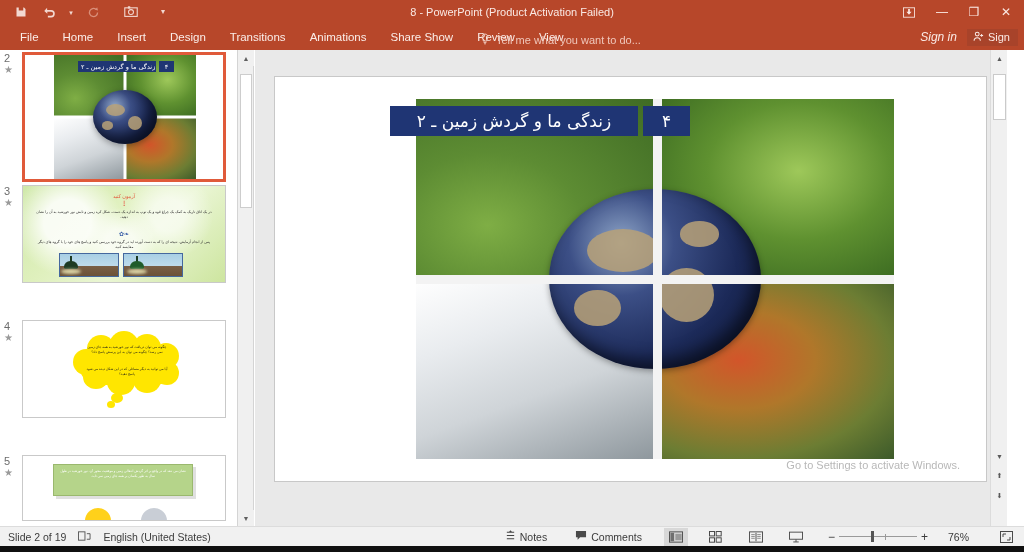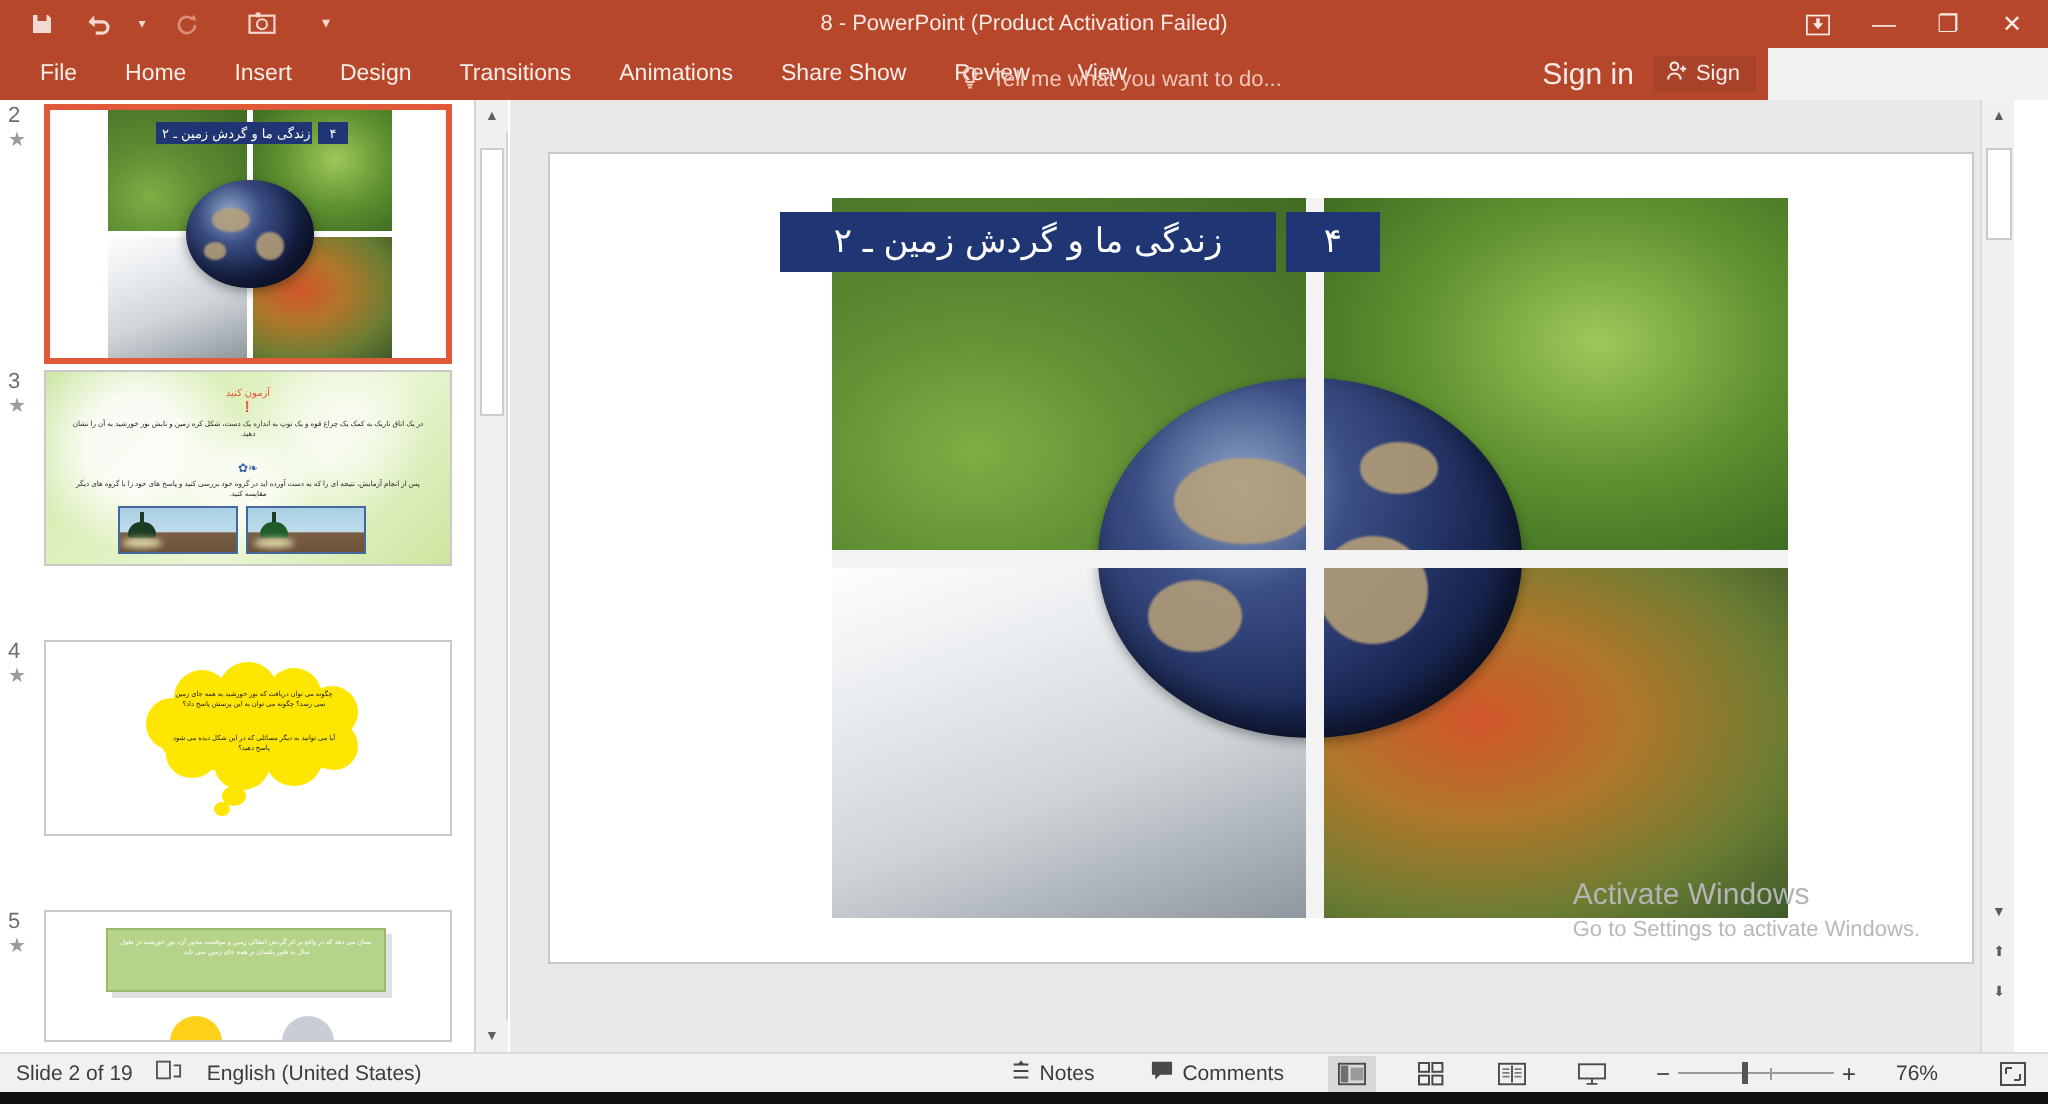--- a/index.html
+++ b/index.html
@@ -30,36 +30,36 @@
   }
   .win-ctrls { position:absolute; right:2px; top:0; height:24px; display:flex; align-items:center; }
   .win-ctrl {
     width:32px; height:24px; display:flex; align-items:center; justify-content:center;
     color:#fbeae5; font-size:12px;
   }
   .win-ctrl.ribbon-opts { width:34px; }
 
   
   .tabstrip {
-    position:absolute; left:0; top:24px; width:884px; height:26px;
+    position:absolute; left:0; top:24px; width:1024px; height:26px;
     background:#b7472a; color:#fae9e4;
   }
   .tabs { position:absolute; left:8px; top:0; height:26px; display:flex; align-items:center; }
   .tab {
     height:26px; padding:0 12px; display:flex; align-items:center;
     font-size:11.5px; color:#fbeee9; white-space:nowrap;
   }
   .tellme {
     position:absolute; left:480px; top:3px; height:26px;
     display:flex; align-items:center; gap:6px;
     font-size:11px; color:#f0c8bc; font-style:normal;
   }
   .tellme .bulb { font-size:11px; color:#f0c8bc; }
   .right-actions { position:absolute; right:6px; top:0; height:26px; display:flex; align-items:center; gap:4px; }
-  .signin { font-size:15px; color:#fbeae5; padding:0 6px; }
+  .signin { font-size:12px; color:#fbeae5; padding:0 6px;font-style:italic; }
   .sharebtn { font-size:11px; color:#fbeae5; padding:2px 8px 2px 6px; display:flex; align-items:center; gap:4px; background:#a8432a; }
 
   
   .workarea { position:absolute; left:0; top:50px; width:1024px; height:476px; background:#ffffff; }
 
   
   .thumbpanel {
     position:absolute; left:0; top:0; width:238px; height:476px;
     background:#ffffff; border-right:1px solid #d4d4d4; overflow:hidden;
   }
@@ -426,21 +426,20 @@
             <div class="land" style="left:52%;top:44%;width:26%;height:30%;"></div>
             <div class="land" style="left:12%;top:56%;width:22%;height:20%;"></div>
             <div class="land" style="left:62%;top:18%;width:18%;height:14%;"></div>
           </div>
         </div>
 
         <div class="maintitle-bar">زندگی ما و گردش زمین ـ ۲</div>
         <div class="maintitle-num">۴</div>
 
         <div class="watermark">
-          <div class="l1">Activate Windows</div>
           <div class="l2">Go to Settings to activate Windows.</div>
         </div>
       </div>
 
       <div class="canvas-sb">
         <div class="arrow a-up">▲</div>
         <div class="thumbbar"></div>
         <div class="arrow a-dn">▼</div>
         <div class="arrow a-prev">⬆</div>
         <div class="arrow a-next">⬇</div>

